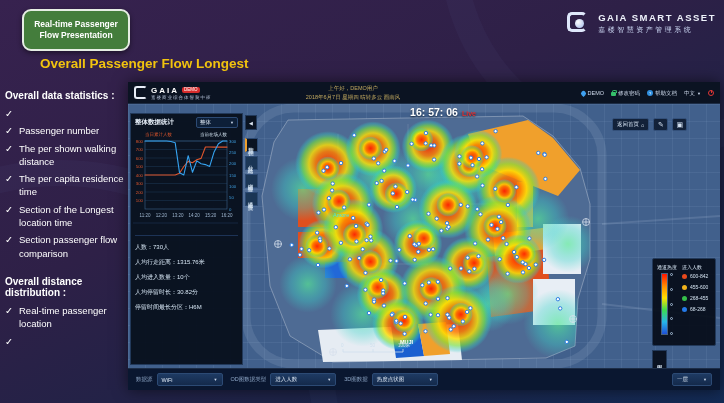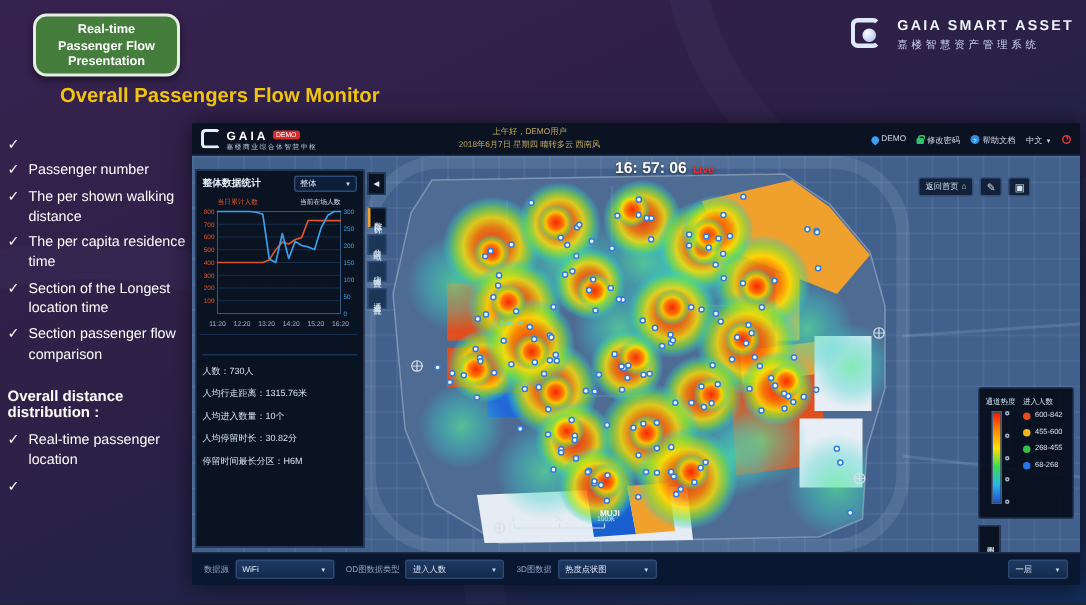--- a/index.html
+++ b/index.html
@@ -5,21 +5,21 @@
   html,body{margin:0;padding:0;background:#111;}
   *{box-sizing:border-box;}
   .slide{position:relative;width:724px;height:403px;overflow:hidden;
     font-family:"Liberation Sans",sans-serif;
     background:linear-gradient(155deg,#37224f 0%,#2e2047 40%,#1d2347 72%,#132b55 100%);}
   .arc{position:absolute;border-radius:50%;border:26px solid rgba(150,160,230,0.045);pointer-events:none;}
   .arc1{width:560px;height:560px;left:-220px;top:160px;}
   .arc2{width:420px;height:420px;left:440px;top:-260px;}
 
   
-  .badge{position:absolute;left:22px;top:9px;width:98px;height:42px;background:#447d3c;
+  .badge{position:absolute;left:22px;top:9px;width:108px;height:42px;background:#447d3c;
     border:2px solid #e6eee4;border-radius:9px;color:#fff;font-weight:bold;font-size:8.5px;
     display:flex;align-items:center;justify-content:center;text-align:center;line-height:1.25;
     box-shadow:0 2px 5px rgba(0,0,0,.45);padding:2px 6px;}
   .headline{position:absolute;left:152px;top:13px;width:412px;color:#fff;font-weight:bold;
     font-size:12.5px;line-height:1.3;}
   .brand{position:absolute;right:8px;top:10px;display:flex;align-items:center;gap:6px;}
   .brand-icon{width:26px;height:26px;position:relative;}
   .brand-c{position:absolute;left:1px;top:2px;width:20px;height:20px;border:3px solid #dfe8fb;
     border-radius:5px;border-right-color:transparent;}
   .brand-dot{position:absolute;left:9px;top:9px;width:9px;height:9px;border-radius:50%;
@@ -142,23 +142,24 @@
     <div class="brand-icon">
       <div class="brand-c"></div>
         <div class="brand-dot"></div>
     </div>
     <div>
       <div class="brand-name">GAIA SMART ASSET</div>
       <div class="brand-sub">嘉楼智慧资产管理系统</div>
     </div>
   </div>
 
-  <div class="subtitle">Overall Passengers Flow Monitor</div>
+  <div class="subtitle">Overall Passenger Flow Longest</div>
 
   <div class="checklist" id="checklist">
+      <div class="cl-title">Overall data statistics :</div>
       <div class="cl-item">
         <span class="cl-check">✓</span>
       </div>
       <div class="cl-item">
         <span class="cl-check">✓</span>
         <span>Passenger number</span>
       </div>
       <div class="cl-item">
         <span class="cl-check">✓</span>
         <span>The per shown walking distance</span>

